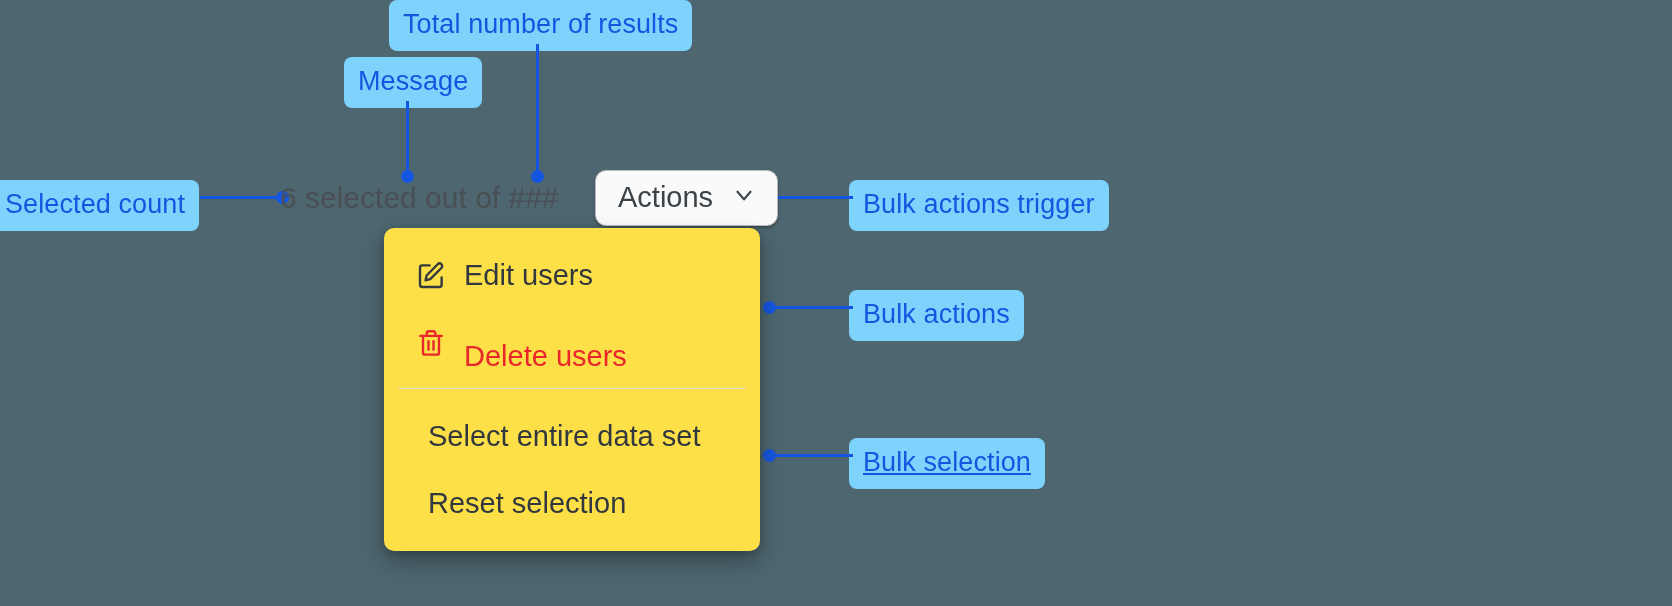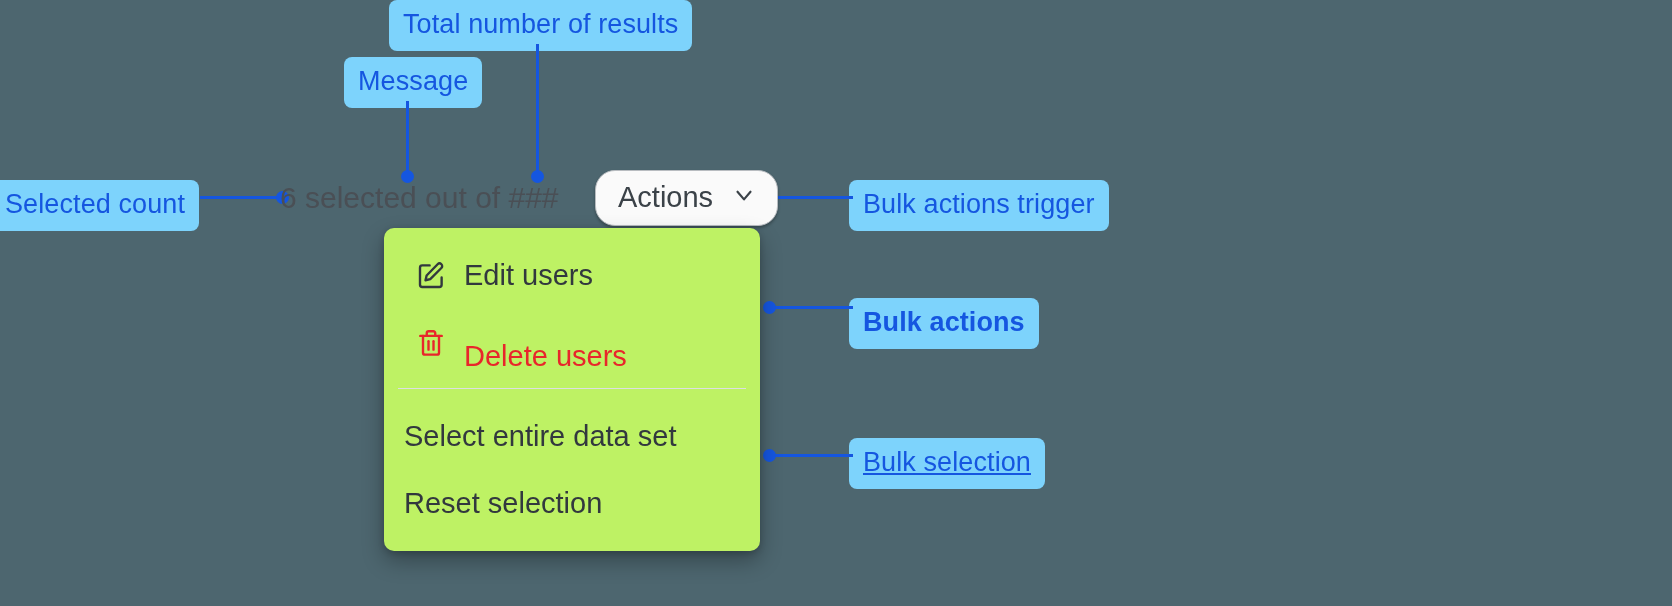--- a/index.html
+++ b/index.html
@@ -65,37 +65,37 @@
   }
 
   
   .actions-btn {
     position: absolute;
     display: flex;
     align-items: center;
     gap: 18px;
     background: #fafafa;
     border: 1px solid #b8bcc0;
-    border-radius: 20px;
+    border-radius: 11px;
     padding: 11px 20px 13px 22px;
     box-shadow: 0 2px 3px rgba(0,0,0,0.28);
     cursor: pointer;
   }
   .actions-btn .lbl {
     color: #3b4248;
     font-size: 29px;
     line-height: 1;
     white-space: nowrap;
   }
   .chev { display: block; }
 
   
   .menu {
     position: absolute;
-    background: #bef264;
+    background: #fde047;
     border-radius: 10px;
     box-shadow: 0 10px 22px rgba(0,0,0,0.30), 0 2px 6px rgba(0,0,0,0.18);
     padding: 14px 0 14px 0;
     width: 376px;
   }
   .menu-item {
     display: flex;
     align-items: center;
     gap: 18px;
     height: 67px;
@@ -108,41 +108,41 @@
     color: #32383e;
     white-space: nowrap;
   }
   .menu-item.danger .mtext { color: #e8262b; margin-top: 28px; }
   .menu-item .micon {
     width: 30px;
     height: 30px;
     flex: 0 0 30px;
     display: block;
   }
-  .menu-item.plain { padding-left: 20px; }
+  .menu-item.plain { padding-left: 44px; }
   .menu-divider {
     height: 1px;
     background: #dcdfe2;
     margin: 12px 14px 14px 14px;
   }
 </style>
 </head>
 <body>
 
 <div id="stage">
 
   <div class="callout" style="left:389px; top:0px;">Total number of results</div>
 
   <div class="callout" style="left:344px; top:57px;">Message</div>
 
   <div class="callout" style="left:-9px; top:180px;">Selected count</div>
 
   <div class="callout" style="left:849px; top:180px;">Bulk actions trigger</div>
 
-  <div class="callout" style="left:849px; top:298px;font-weight:bold;">Bulk actions</div>
+  <div class="callout" style="left:849px; top:290px;">Bulk actions</div>
 
   <div class="callout" style="left:849px; top:438px;text-decoration:underline;">Bulk selection</div>
 
   <div class="conn-v" style="left:536px; top:44px; height:132px;"></div>
   <div class="dot" style="left:531px; top:170px;"></div>
 
   <div class="conn-v" style="left:406px; top:101px; height:75px;"></div>
   <div class="dot" style="left:401px; top:170px;"></div>
 
   <div class="conn-h" style="left:200px; top:196px; width:80px;"></div>

